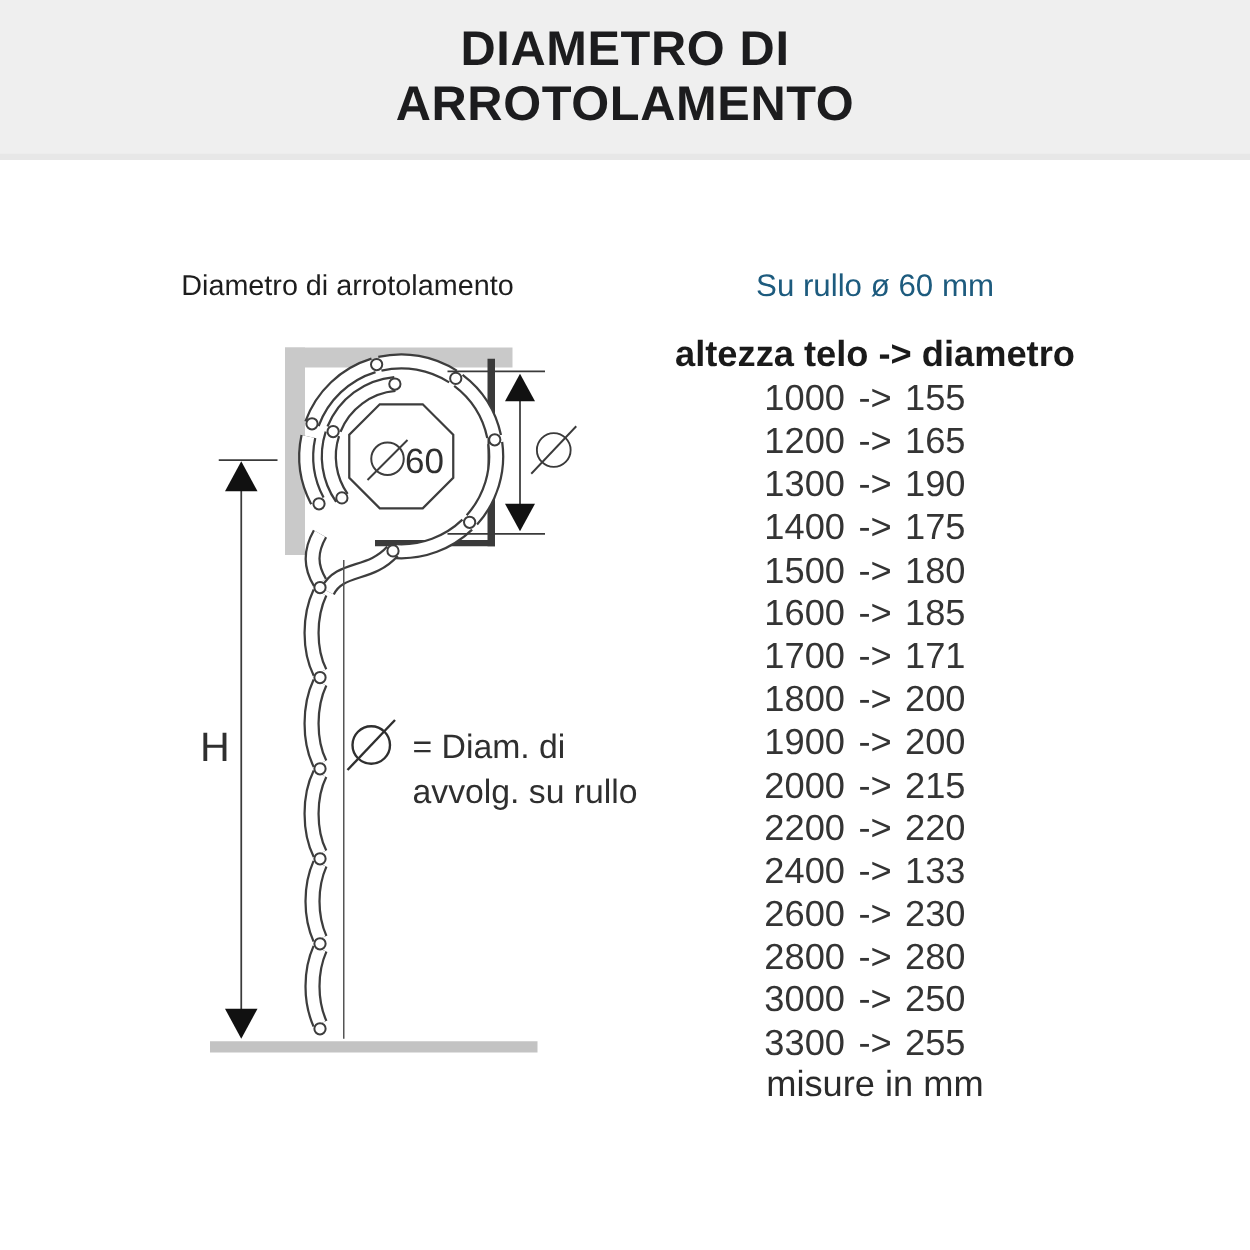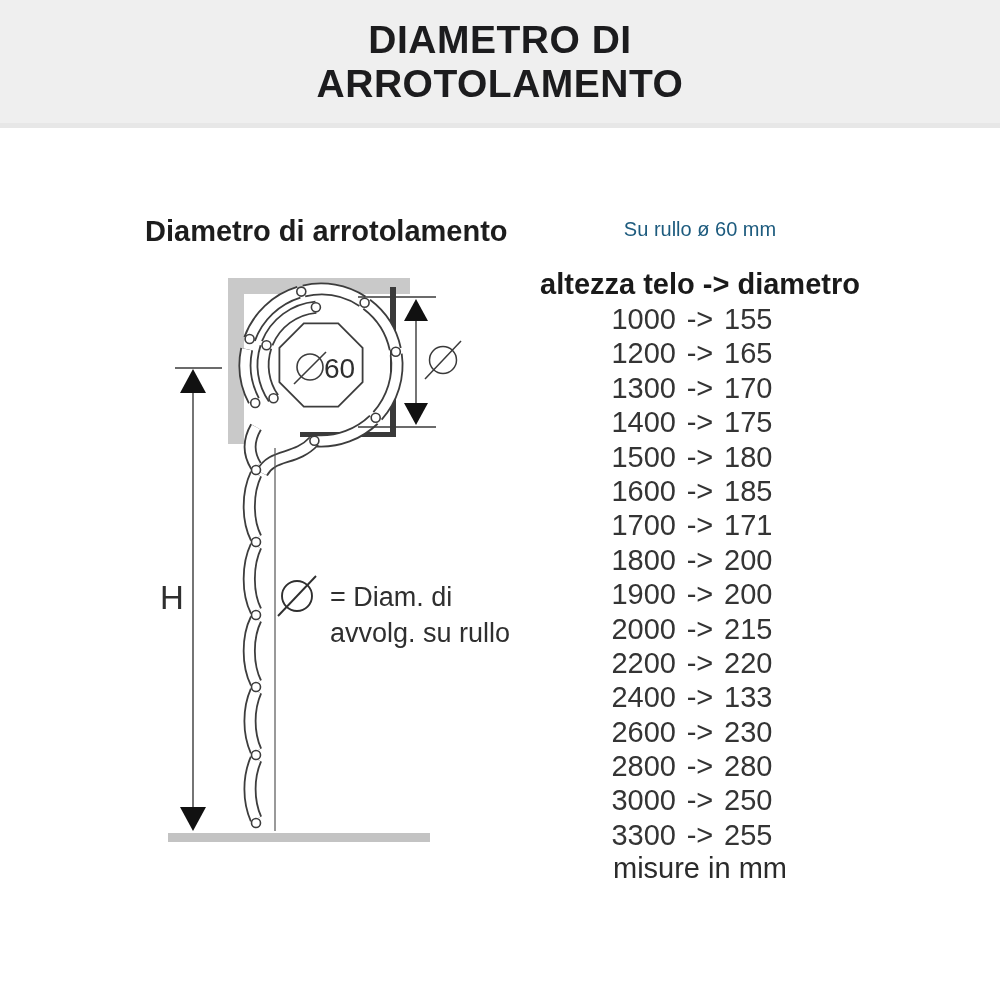--- a/index.html
+++ b/index.html
@@ -16,34 +16,34 @@
     display:flex;align-items:center;justify-content:center;text-align:center;
   }
   .band h1{
     margin:0;font-size:39px;line-height:1.12;font-weight:700;
     color:#1c1c1e;letter-spacing:.5px;
   }
   
   .diagram{position:absolute;left:140px;top:205px;width:445px;height:700px;}
   .diagram .d-heading{
     position:absolute;left:5px;top:10px;white-space:nowrap;
-    font-size:29px;font-weight:700;color:#1d1d1d;
+    font-size:23px;font-weight:400;color:#1d1d1d;
   }
   .diagram svg{position:absolute;left:0;top:60px;}
   
   .sd{fill:none;stroke:#3d3d3d;stroke-width:13;}
   .sw{fill:none;stroke:#ffffff;stroke-width:9.4;}
   .curl{fill:#ffffff;stroke:#3d3d3d;stroke-width:1.6;}
   .thin{fill:none;stroke:#3a3a3a;stroke-width:1.4;}
   .hair{fill:none;stroke:#555555;stroke-width:1.2;}
   .tri{fill:#111111;stroke:none;}
   .svgtext{font-family:"Liberation Sans",sans-serif;fill:#2f2f2f;}
   
   .datacol{position:absolute;left:505px;top:212px;width:390px;text-align:center;}
-  .su-rullo{font-size:20px;font-weight:500;line-height:34px;}
+  .su-rullo{font-size:25px;font-weight:500;line-height:34px;}
   .altezza{font-size:29px;font-weight:600;color:#1a1a1a;line-height:36px;margin-top:20px;}
   .rows{margin-top:0;}
   .trow{display:flex;justify-content:center;align-items:baseline;
         font-size:29px;font-weight:400;color:#343434;height:34.4px;line-height:34.4px;}
   .trow .rh{width:76px;text-align:right;}
   .trow .arr{width:48px;text-align:center;}
   .trow .rd{width:76px;text-align:left;}
   .misure{font-size:29px;font-weight:400;color:#2b2b2b;}
 </style>
 </head>
@@ -176,21 +176,21 @@
         <span class="rd">155</span>
       </div>
       <div class="trow">
         <span class="rh">1200</span>
         <span class="arr">-&gt;</span>
         <span class="rd">165</span>
       </div>
       <div class="trow">
         <span class="rh">1300</span>
         <span class="arr">-&gt;</span>
-        <span class="rd">170</span>
+        <span class="rd">190</span>
       </div>
       <div class="trow">
         <span class="rh">1400</span>
         <span class="arr">-&gt;</span>
         <span class="rd">175</span>
       </div>
       <div class="trow">
         <span class="rh">1500</span>
         <span class="arr">-&gt;</span>
         <span class="rd">180</span>

